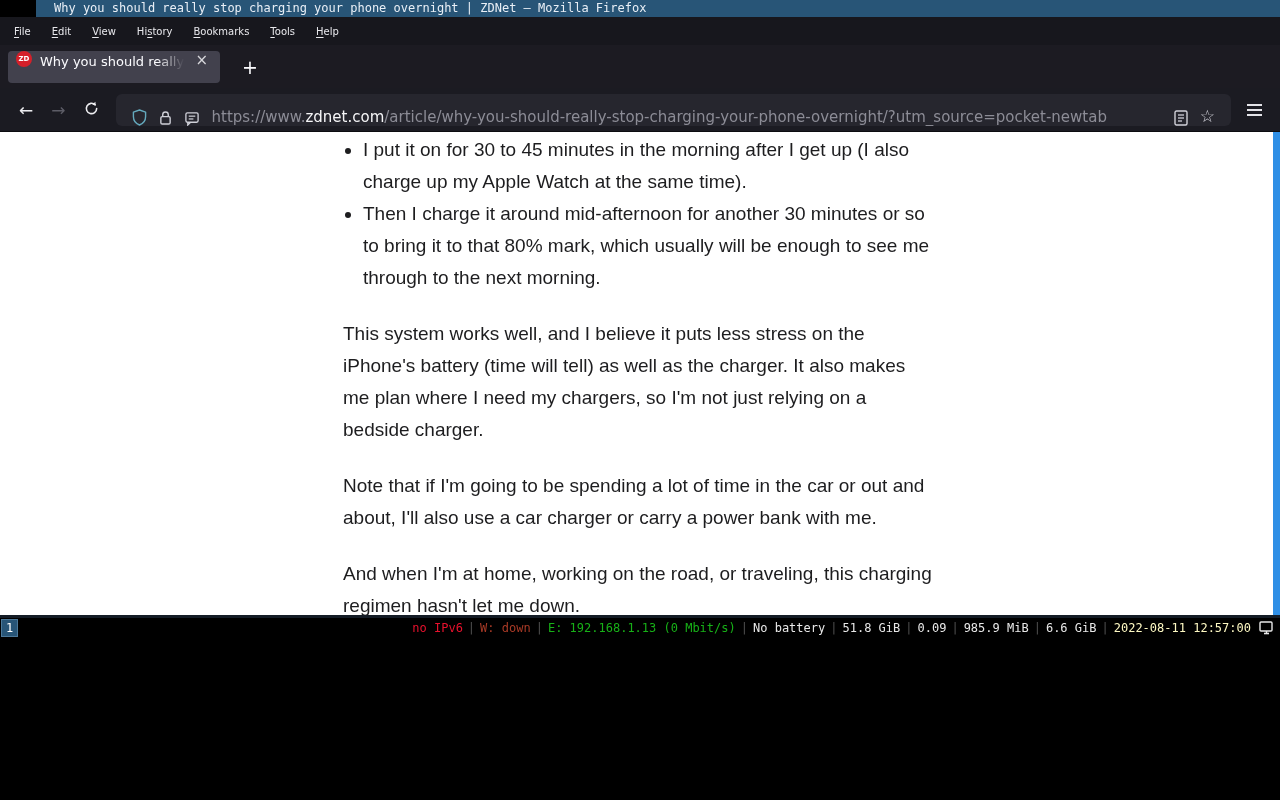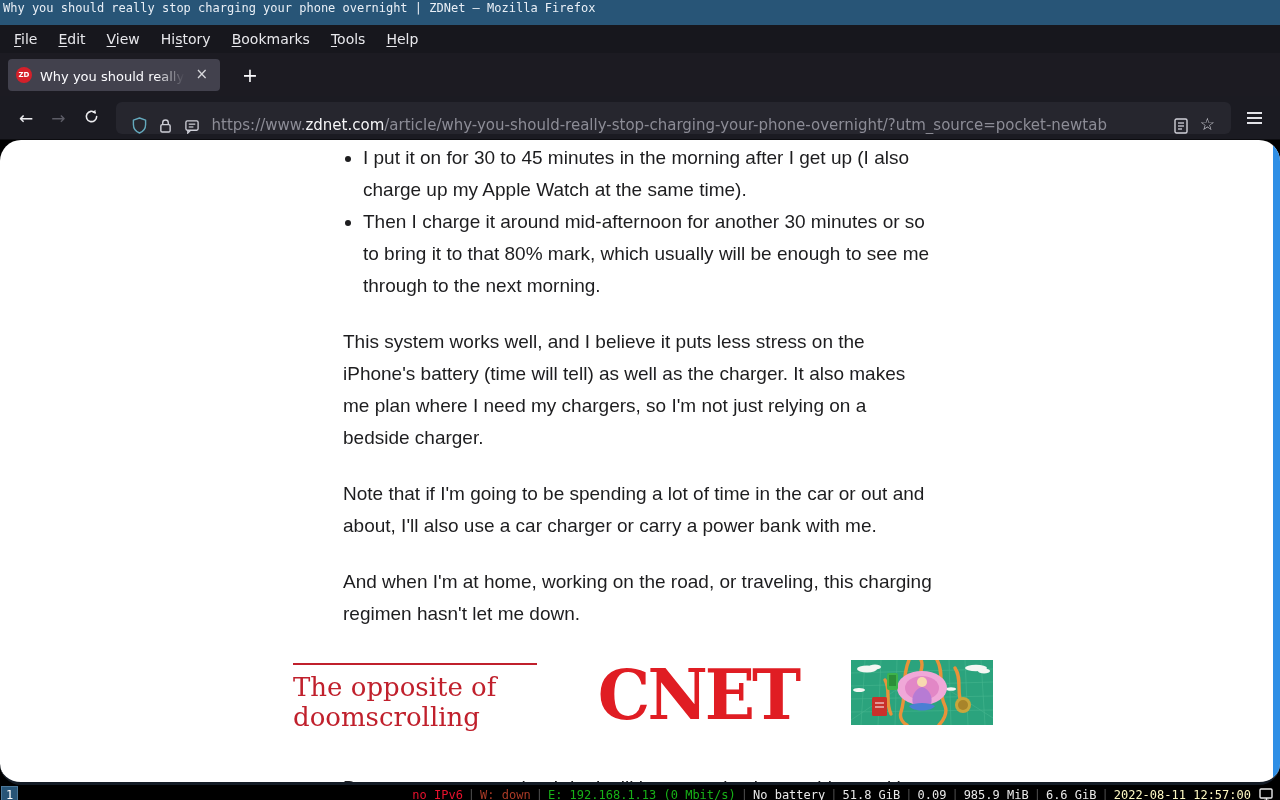--- a/index.html
+++ b/index.html
@@ -1,39 +1,39 @@
 <!DOCTYPE html>
 <html><head>
 <meta charset="utf-8">
 <style>
   * { margin:0; padding:0; box-sizing:border-box; }
   html,body { width:1280px; height:800px; overflow:hidden; background:#000; }
   body { font-family:"DejaVu Sans", sans-serif; }
 
   
   .titlebar {
-    height:25px; background:#285577; color:#e9eff6;
+    height:17px; background:#285577; color:#e9eff6;
     font-family:"DejaVu Sans Mono", monospace; font-size:12px; line-height:16px;
-    padding-left:3px; white-space:nowrap; overflow:hidden;
+    padding-left:18px; white-space:nowrap; overflow:hidden;margin-left:36px;
   }
 
   
   .menubar {
     height:28px; background:#17171d; display:flex; align-items:center;
-    color:#e8e8ec; font-size:14px;
+    color:#e8e8ec; font-size:10px;
   }
   .menu-item { padding:3px 9px; margin-left:3px; cursor:default; }
   .menu-item:first-child { margin-left:5px; }
   .menu-key { text-decoration:underline; text-underline-offset:2px; }
 
   
   .tabbar { height:43px; background:#1c1b22; display:flex; align-items:center; }
   .tab {
     width:212px; height:32px; margin-left:8px; background:#42414d; border-radius:4px;
-    display:flex; align-items:center; padding:0 8px; position:relative;
+    display:flex; align-items:flex-start; padding:0 8px; position:relative;
   }
   .favicon {
     width:16px; height:16px; border-radius:50%; background:#d5202a; flex:none;
     color:#fff; font-size:7px; font-weight:bold; line-height:16px; text-align:center;
   }
   .tab-title-wrap { position:relative; overflow:hidden; white-space:nowrap; flex:1; margin-left:8px; height:18px; }
   .tab-title { font-size:13px; color:#fbfbfe; line-height:18px; }
   .tab-fade { position:absolute; top:0; right:0; width:34px; height:18px;
     background:linear-gradient(to right, rgba(66,65,77,0), #42414d 80%); }
   .tab-close { color:#d7d7db; font-size:15px; line-height:15px; padding:2px 4px; flex:none; }
@@ -55,23 +55,22 @@
     flex:1; min-width:0; overflow:hidden; white-space:nowrap; margin-left:6px;
     font-size:15px; color:#8c8c96;
   }
   .url-domain { color:#f5f5f7; }
   .star-glyph { color:#d0d0d8; font-size:17px; }
   .hamburger { display:flex; flex-direction:column; gap:3px; padding:6px 8px; }
   .hamburger span { display:block; width:15px; height:2px; background:#e3e3e8; }
 
   
   .content {
-    height:645px; background:#ffffff; position:relative; overflow:hidden;
+    height:486px; background:#ffffff; position:relative; overflow:hidden;
     border-bottom:3px solid #141c26;
-    border-radius:21px;
   }
   .scrollbar-track {
     position:absolute; top:0; right:0; width:7px; height:100%;
   }
   .article {
     width:592px; margin-left:343px; padding-top:2px;
     font-family:"Liberation Sans", sans-serif; font-size:19px; line-height:32px; color:#1d1d1f;
   }
   .article ul { margin:0 0 24px 0; padding-left:20px; }
   .article p { margin:24px 0 0 0; }

